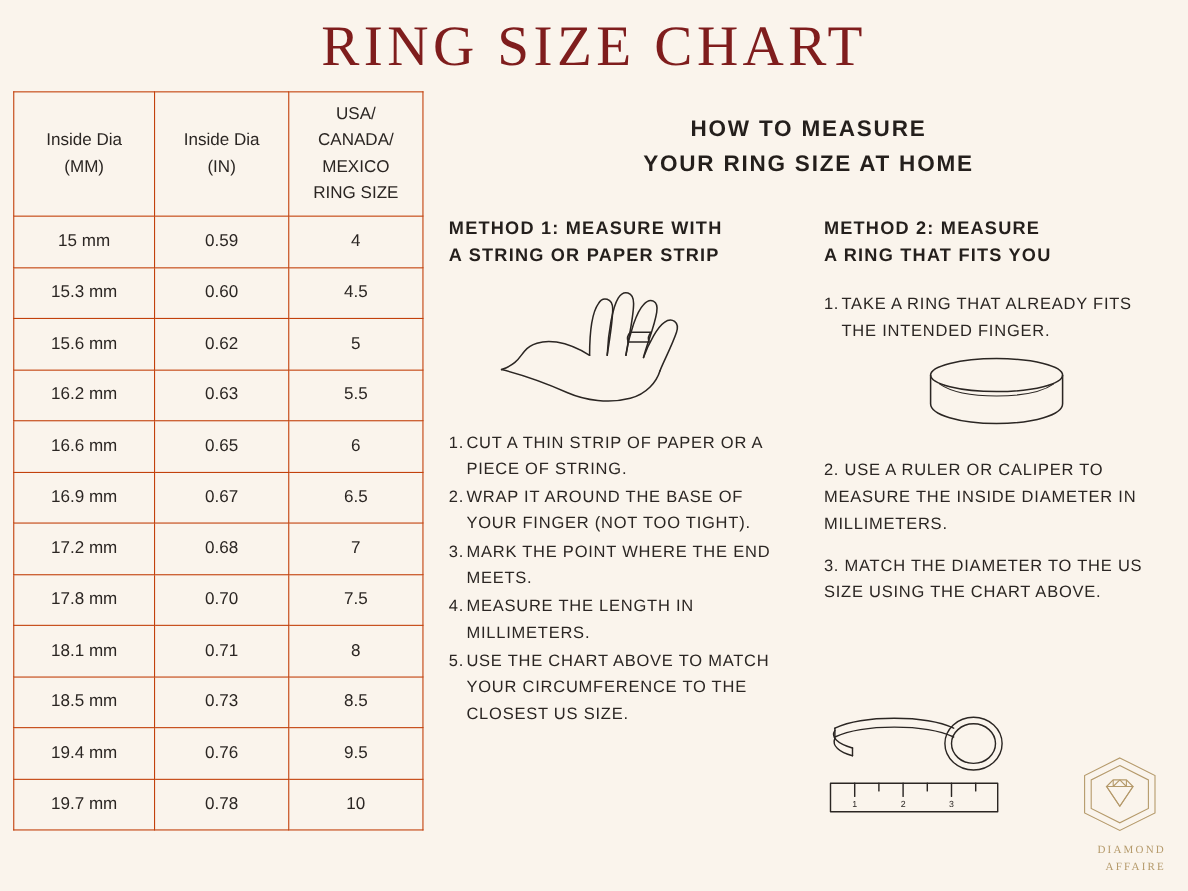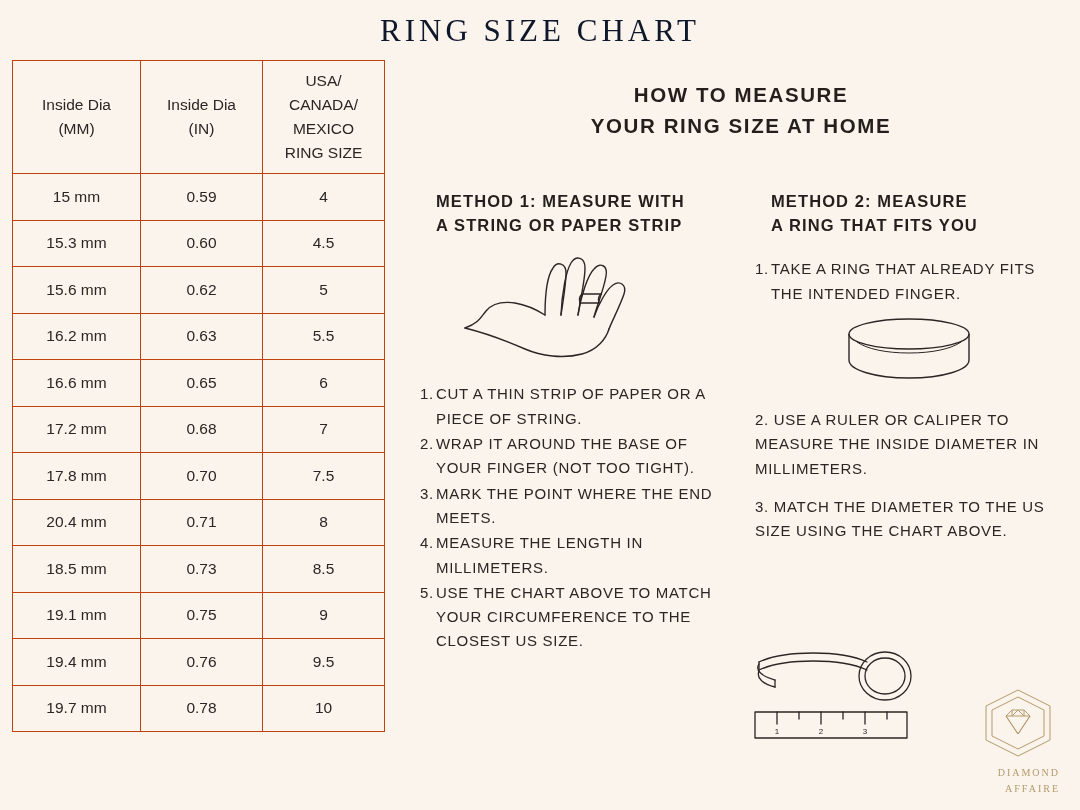--- a/index.html
+++ b/index.html
@@ -13,24 +13,24 @@
     font-family: "Liberation Sans", sans-serif;
     color: #2b2623;
     overflow: hidden;
     position: relative;
   }
 
   
   .page-title {
     text-align: center;
     font-family: "Liberation Serif", serif;
-    font-size: 31px;
+    font-size: 52px;
     letter-spacing: 4px;
     font-weight: 400;
-    color: #0f172a;
+    color: #7f1d1d;
     margin: 14px 0 0 0;
     line-height: 1.1;
   }
 
   
   .content {
     display: flex;
     align-items: flex-start;
     padding: 0;
   }
@@ -66,21 +66,21 @@
     vertical-align: middle;
   }
   table.size-table col.c1 { width: 128px; }
   table.size-table col.c2 { width: 122px; }
   table.size-table col.c3 { width: 122px; }
 
   
   .right {
     flex: 1;
     position: relative;
-    padding: 18px 18px 0 36px;
+    padding: 18px 18px 0 24px;
   }
   .howto {
     text-align: center;
     font-weight: bold;
     font-size: 20.5px;
     letter-spacing: 1.6px;
     line-height: 1.5;
     color: #241f1c;
     margin-top: 14px;
   }
@@ -93,21 +93,21 @@
     width: 50%;
     box-sizing: border-box;
     padding-right: 14px;
   }
   .method.second { padding-left: 14px; padding-right: 0; }
   .method h3 {
     font-size: 16.5px;
     font-weight: bold;
     letter-spacing: 1.1px;
     line-height: 1.45;
-    margin: 16px;
+    margin: 0;
     color: #241f1c;
   }
 
   .steps {
     margin: 0;
     padding: 0;
     list-style: none;
     font-size: 15px;
     letter-spacing: 0.7px;
     line-height: 1.62;
@@ -222,43 +222,43 @@
           <td>16.2 mm</td>
           <td>0.63</td>
           <td>5.5</td>
         </tr>
         <tr>
           <td>16.6 mm</td>
           <td>0.65</td>
           <td>6</td>
         </tr>
         <tr>
+          <td>16.9 mm</td>
+          <td>0.67</td>
+          <td>6.5</td>
+        </tr>
+        <tr>
           <td>17.2 mm</td>
           <td>0.68</td>
           <td>7</td>
         </tr>
         <tr>
           <td>17.8 mm</td>
           <td>0.70</td>
           <td>7.5</td>
         </tr>
         <tr>
-          <td>20.4 mm</td>
+          <td>18.1 mm</td>
           <td>0.71</td>
           <td>8</td>
         </tr>
         <tr>
           <td>18.5 mm</td>
           <td>0.73</td>
           <td>8.5</td>
-        </tr>
-        <tr>
-          <td>19.1 mm</td>
-          <td>0.75</td>
-          <td>9</td>
         </tr>
         <tr>
           <td>19.4 mm</td>
           <td>0.76</td>
           <td>9.5</td>
         </tr>
         <tr>
           <td>19.7 mm</td>
           <td>0.78</td>
           <td>10</td>

